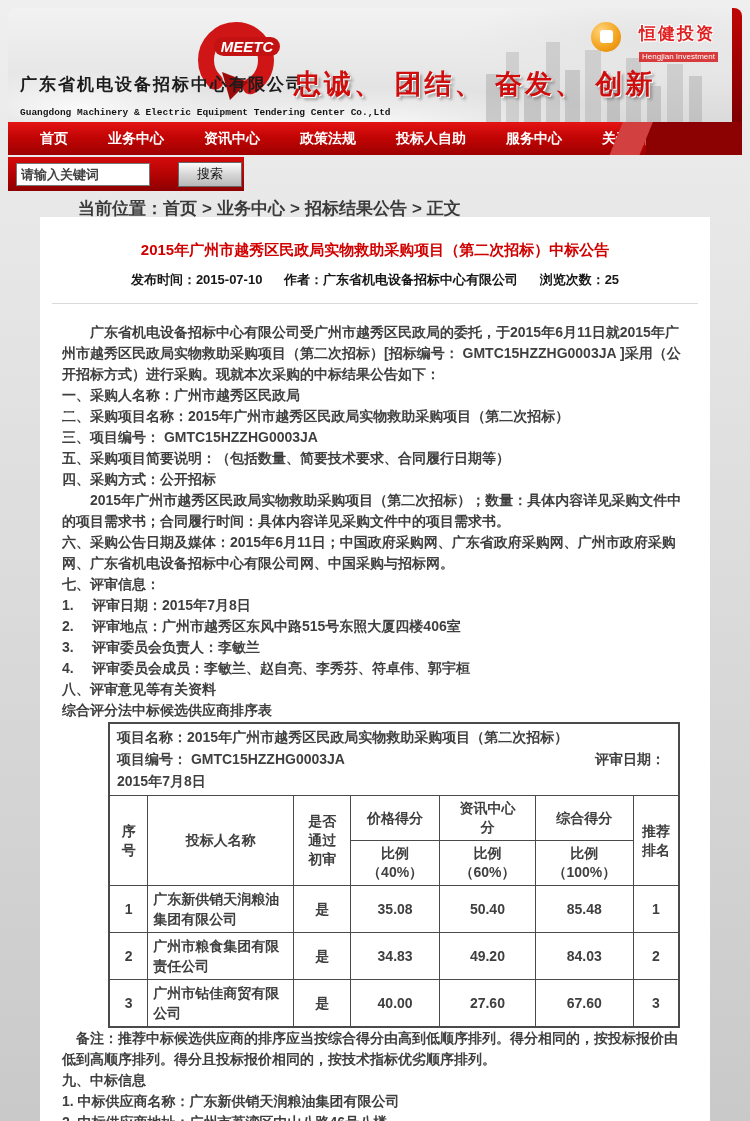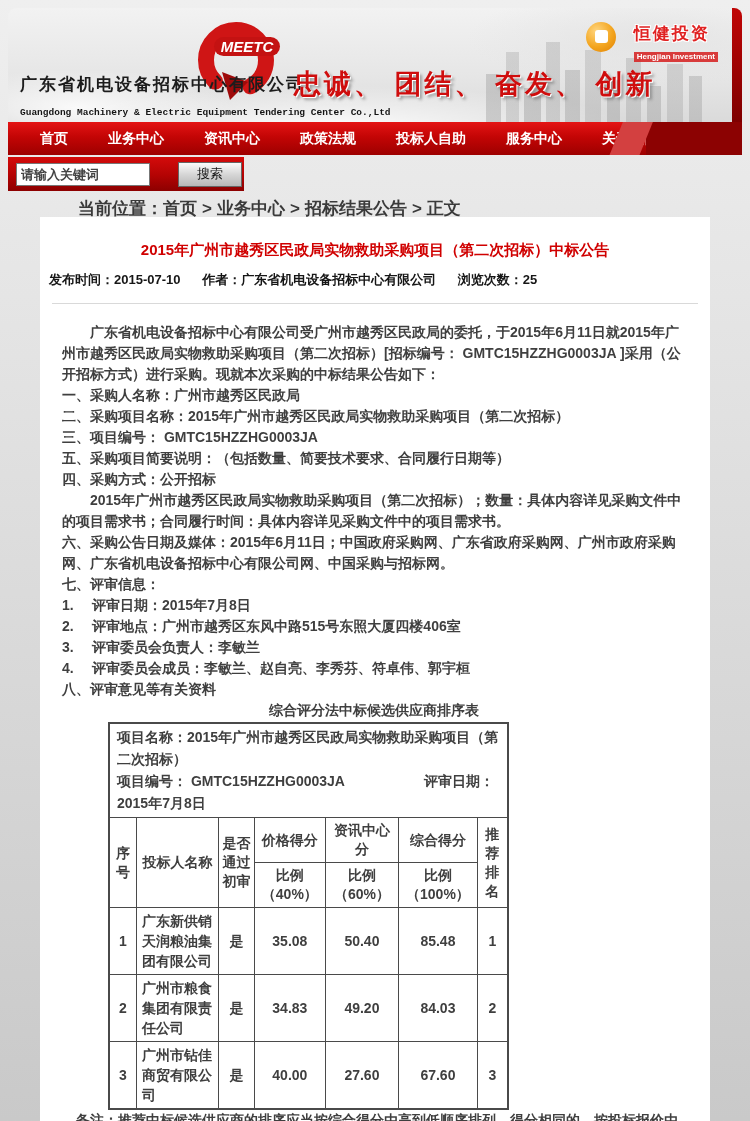--- a/index.html
+++ b/index.html
@@ -50,21 +50,21 @@
   .partner-icon {
     width:30px; height:30px; border-radius:50%; position:relative; flex:0 0 auto;
     background:radial-gradient(circle at 35% 30%,#ffd57e,#f3a51f 55%,#e07f00);
   }
   .partner-icon::after {
     content:""; position:absolute; left:9px; top:8px; width:13px; height:13px;
     background:#fff; border-radius:3px;
   }
   .partner-cn { display:block; font-size:17px; font-weight:bold; color:#e02222; letter-spacing:2px;
     text-shadow:-1px -1px 0 #fff,1px -1px 0 #fff,-1px 1px 0 #fff,1px 1px 0 #fff; }
-  .partner-en { display:inline-block; font-size:8px; font-weight:bold; color:#fff;
+  .partner-en { display:inline-block; font-size:8px; font-weight:normal; color:#fff;
     background:rgba(214,40,40,.9); padding:0 3px 1px; margin-top:1px; }
 
   
   .navbar {
     position:relative; height:33px; display:flex; align-items:center; padding-left:32px;
     background:linear-gradient(180deg,#e41414 0%,#c30505 45%,#9d0000 100%); overflow:hidden;
   }
   .navbar a { color:#fff; font-size:14px; font-weight:bold; text-decoration:none; margin-right:40px; white-space:nowrap; }
   .nav-deco-light { position:absolute; right:96px; top:-4px; width:30px; height:42px;
     background:#d34040; transform:skewX(-22deg); }
@@ -87,34 +87,34 @@
   }
 
   
   .breadcrumb { padding:4px 0 0 70px; font-size:17px; font-weight:bold; color:#3a3a3a; height:24px; }
   .breadcrumb a { color:#3a3a3a; text-decoration:none; }
   .breadcrumb .sep { margin:0 5px; }
 
   
   .content { margin-left:32px; width:670px; background:#fff; padding-bottom:34px; }
   .title { padding-top:24px; text-align:center; font-size:15px; font-weight:bold; color:#d00000; }
-  .meta { margin-top:11px; font-size:13px; font-weight:bold; color:#161616; }
+  .meta { margin-top:11px; text-align:center; font-size:13px; font-weight:bold; color:#161616; }
   .meta span { margin:0 9px; }
   .rule { margin:14px 12px 0; border:0; border-top:1px solid #d9d9d9; }
 
   .body { margin:18px 24px 0 22px; font-size:14px; font-weight:bold; color:#3f3f3f; line-height:21px; }
   .body p { margin:0; }
   .indent { text-indent:2em; }
   .indent1 { text-indent:1em; }
   .num-item { display:flex; }
   .num-item .n { width:30px; flex:0 0 auto; }
-  .table-title { text-align:center; margin-top:0; }
-
-  
-  table.score { border-collapse:collapse; margin:1px 8px 0 46px; width:401px;
+  .table-title { margin-top:0; }
+
+  
+  table.score { border-collapse:collapse; margin:1px 8px 0 46px; width:572px;
     font-size:14px; font-weight:bold; color:#3f3f3f; }
   table.score td, table.score th { border:1px solid #4a4a4a; }
   table.score { border:2px solid #4a4a4a; }
   .t-head { padding:2px 7px 3px; line-height:22px; text-align:left; }
   .t-head-row2 { display:flex; justify-content:space-between; padding-right:6px; }
   table.score th { white-space:pre-line; text-align:center; padding:3px 2px; line-height:19px; font-weight:bold; }
   table.score td.c { text-align:center; }
   table.score td.bidder { text-align:left; padding:3px 5px; line-height:20px; }
   tr.data td { height:45px; }
 </style>

